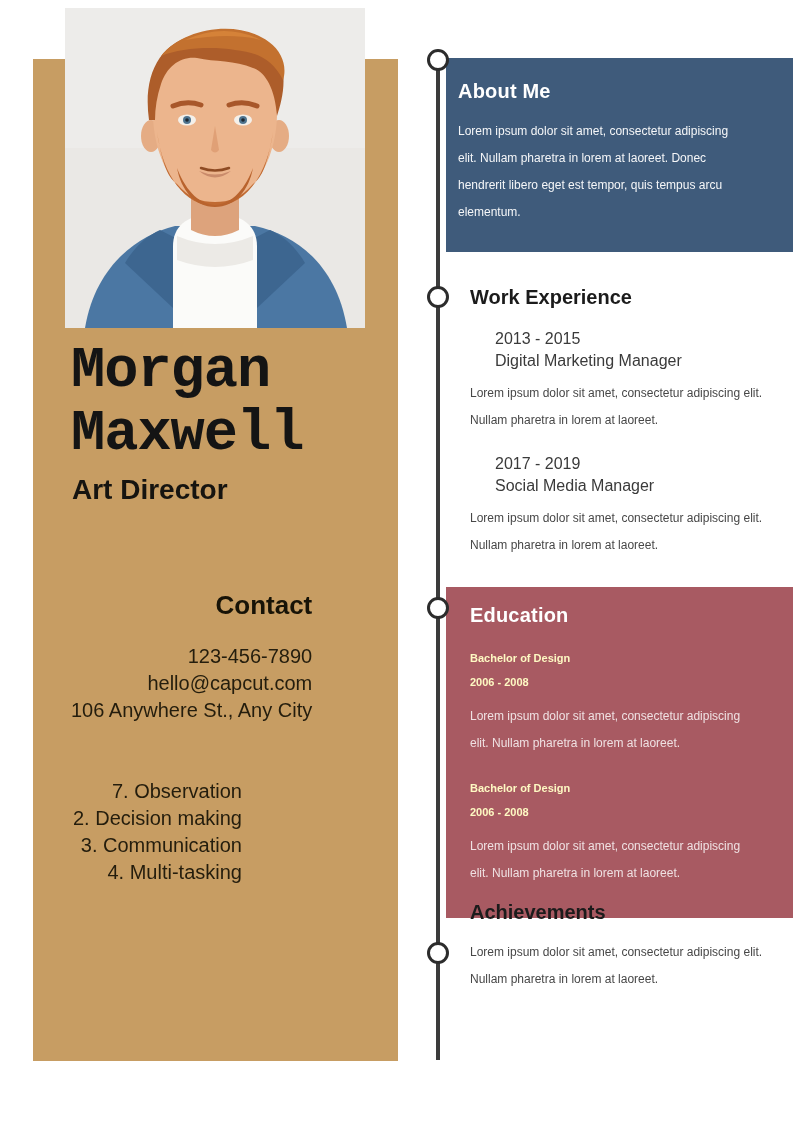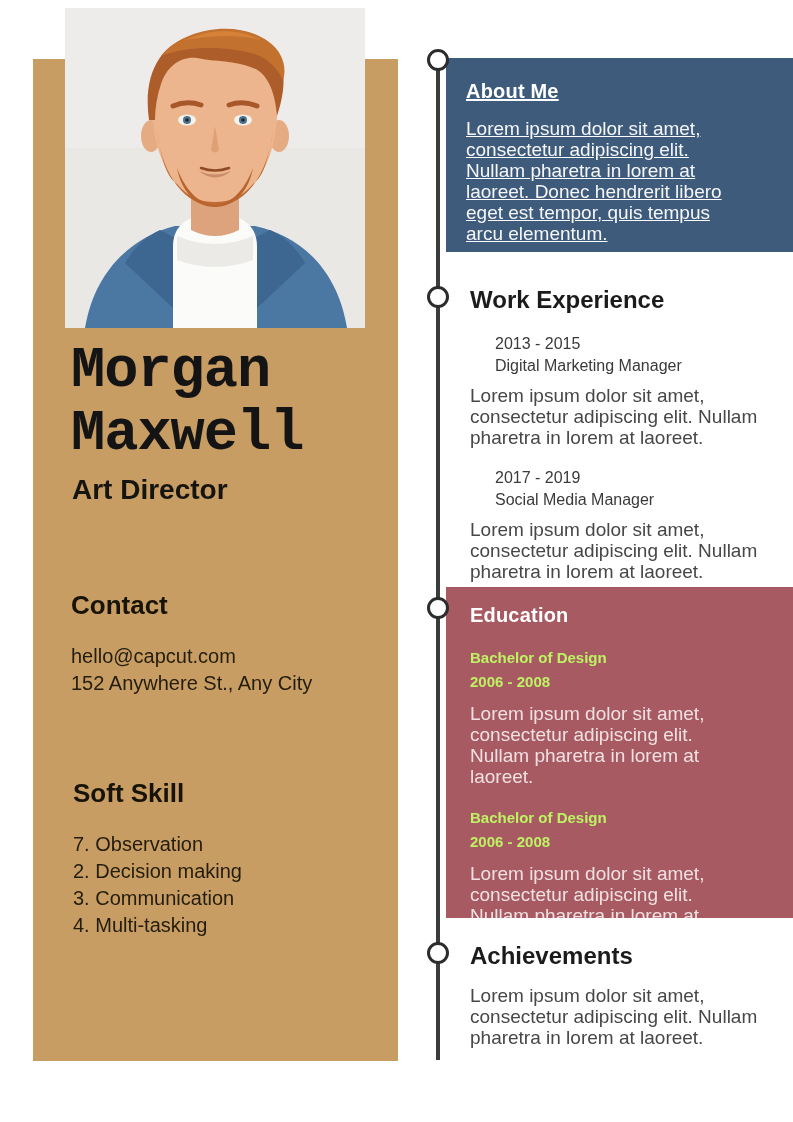--- a/index.html
+++ b/index.html
@@ -26,21 +26,21 @@
     position:absolute; left:71px; top:340px; z-index:2;
     font-size:57px; font-weight:700; color:#141414;
     line-height:63px; letter-spacing:-1px;
   }
   .name span { display:block;font-family:Liberation Mono, monospace; }
   .job-title {
     position:absolute; left:72px; top:474px; z-index:2;
     font-size:28px; font-weight:600; color:#161410;
   }
 
-  .side-section { position:absolute; left:71px; z-index:2; }
+  .side-section { position:absolute; left:71px; z-index:2;text-align:right; }
   .side-section.contact { top:590px; }
   .side-section.softskill { top:778px; left:73px; }
   .side-heading { font-size:26px; font-weight:700; color:#171307; margin-bottom:22px; }
   .side-line { font-size:20px; color:#241d0d; line-height:27px; }
 
   
   .tl-line {
     position:absolute; left:436px; top:58px; width:4px; height:1002px;
     background:var(--c-line,#3B3B3B); z-index:1;
   }
@@ -50,46 +50,46 @@
   }
   .dot-about        { top:49px; }
   .dot-work         { top:286px; }
   .dot-education    { top:597px; }
   .dot-achievements { top:942px; }
 
   
   .about-box {
     position:absolute; left:446px; top:58px; width:347px; height:194px;
     background:var(--c-about,#3F5B7B); color:#ffffff;
-    padding:22px 44px 0 20px; z-index:2;text-decoration:underline;
+    padding:22px 44px 0 12px; z-index:2;
   }
   .box-heading { font-size:20px; font-weight:600; letter-spacing:0.2px; }
   .about-box .para { margin-top:15px; color:rgba(255,255,255,0.95); }
 
-  .para { font-size:19px; line-height:21px; }
+  .para { font-size:12px; line-height:27px; }
 
   .work-section {
     position:absolute; left:470px; top:286px; width:312px; z-index:2;
   }
-  .dark-heading { font-size:24px; font-weight:700; color:#1b1b1b; }
+  .dark-heading { font-size:20px; font-weight:700; color:#1b1b1b; }
   .work-item { margin-top:19px; }
   .item-dates, .item-role { font-size:16px; line-height:22px; color:#3a3a3a;margin-left:25px; }
   .work-item .para { margin-top:8px; color:#474747; }
 
   .education-box {
     position:absolute; left:446px; top:587px; width:347px; height:331px;
     background:var(--c-education,#A85A62); color:#ffffff;
     padding:17px 36px 0 24px; z-index:2;
   }
   .edu-item { margin-top:19px; }
-  .edu-degree, .edu-dates { font-size:15px; font-weight:700; line-height:24px; color:#bef264; }
+  .edu-degree, .edu-dates { font-size:11px; font-weight:700; line-height:24px; color:#fef9c3; }
   .edu-item .para { margin-top:9px; color:rgba(255,255,255,0.82); }
 
   .achievements-section {
-    position:absolute; left:470px; top:942px; width:312px; z-index:2;
+    position:absolute; left:470px; top:901px; width:312px; z-index:2;
   }
   .achievements-section .para { margin-top:15px; color:#474747; }
 </style>
 </head>
 <body>
 
 <div class="page">
 
   <div class="sidebar"></div>
 
@@ -137,26 +137,26 @@
   </div>
 
   <h1 class="name">
     <span>Morgan</span>
     <span>Maxwell</span>
   </h1>
   <div class="job-title">Art Director</div>
 
   <div class="side-section contact">
     <div class="side-heading">Contact</div>
+    <div class="side-line">123-456-7890</div>
     <div class="side-line">hello@capcut.com</div>
-    <div class="side-line">152 Anywhere St., Any City</div>
+    <div class="side-line">106 Anywhere St., Any City</div>
   </div>
 
   <div class="side-section softskill">
-    <div class="side-heading">Soft Skill</div>
     <div class="side-line">7. Observation</div>
     <div class="side-line">2. Decision making</div>
     <div class="side-line">3. Communication</div>
     <div class="side-line">4. Multi-tasking</div>
   </div>
 
   <div class="tl-line"></div>
   <div class="tl-dot dot-about"></div>
   <div class="tl-dot dot-work"></div>
   <div class="tl-dot dot-education"></div>

